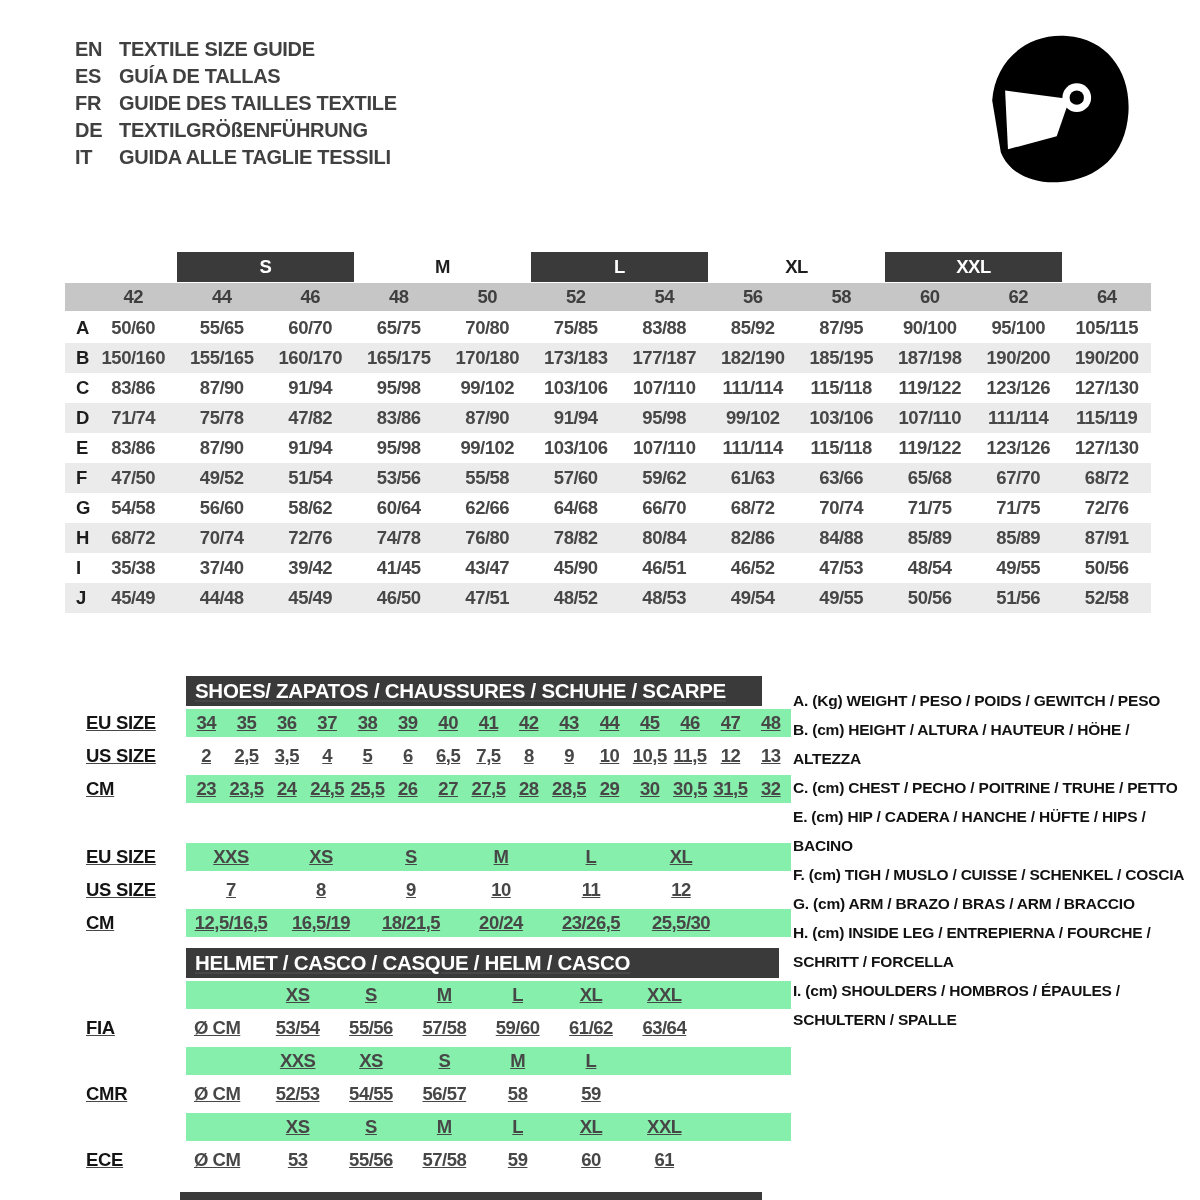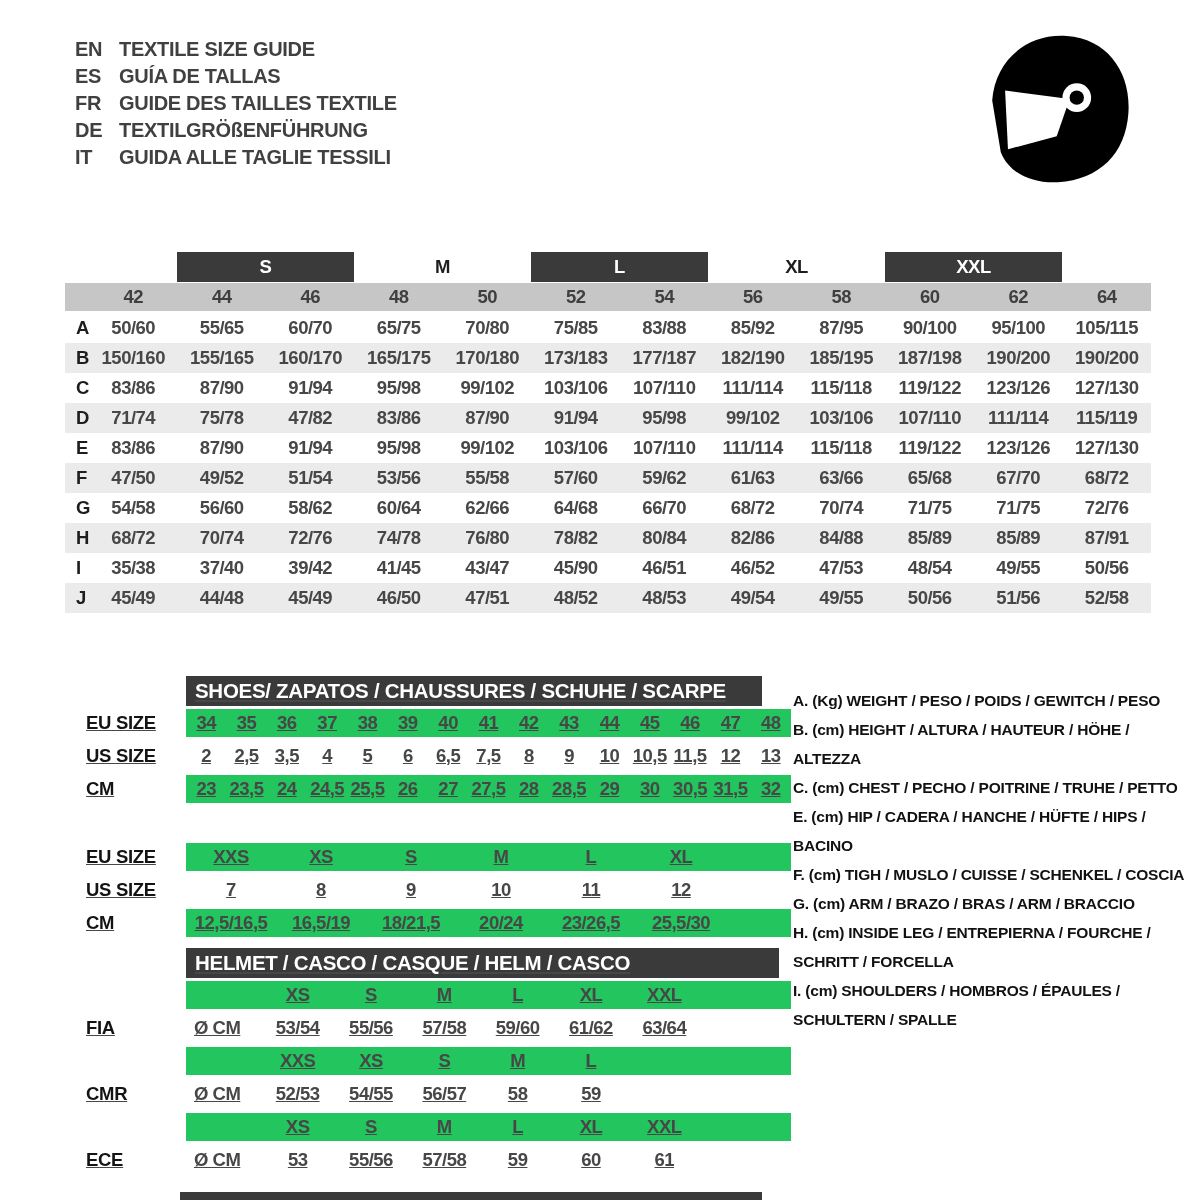--- a/index.html
+++ b/index.html
@@ -25,21 +25,21 @@
   .numrow{display:flex;height:28px;background:#c6c6c6;align-items:center;margin-bottom:2px;color:#3f3f3f;}
   .lcol{width:24px;box-sizing:border-box;padding-left:11px;color:#1d1d1d;}
   .numrow > .c, .trow > .c{flex:1;text-align:center;}
   .trow{display:flex;height:30px;align-items:center;}
   .trow.alt{background:#ebebeb;}
   
   .section{position:absolute;left:71px;font-size:18.5px;letter-spacing:-0.5px;text-decoration:underline;}
   .srow{display:flex;height:28px;margin-bottom:5px;align-items:stretch;}
   .srow .slabel{width:115px;box-sizing:border-box;padding-left:15px;display:flex;align-items:center;color:#141414;letter-spacing:-0.3px;}
   .srow .scontent{width:605px;display:flex;align-items:center;}
-  .srow .scontent.gray{background:#22c55e;}
+  .srow .scontent.gray{background:#86efac;}
   .titlebar{height:30px;margin-bottom:3px;}
   .titlebar .bar{background:#3a3a3a;color:#ffffff;height:30px;display:flex;align-items:center;box-sizing:border-box;padding-left:9px;font-size:20.5px;letter-spacing:-0.3px;}
   .cols > .c{flex:1;text-align:center;}
   .gcols{width:540px;display:flex;}
   .gcols > .c{flex:1;text-align:center;}
   .hunit{width:75px;box-sizing:border-box;padding-left:8px;}
   .hcols{width:440px;display:flex;}
   .hcols > .c{flex:1;text-align:center;}
   
   .legend{position:absolute;left:793px;top:678px;width:404px;font-size:15.5px;line-height:29px;color:#111111;letter-spacing:-0.2px;margin-top:8px;}

